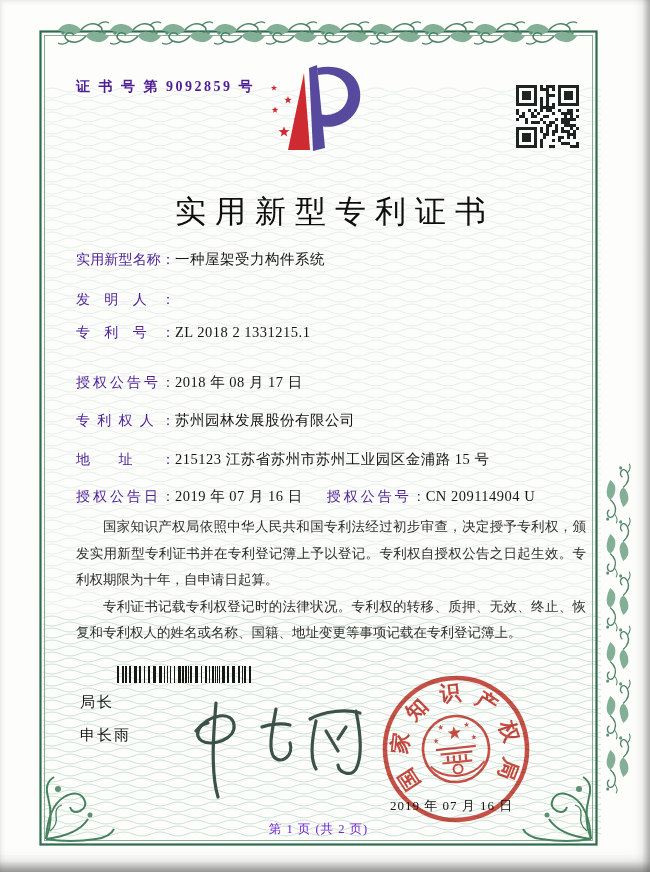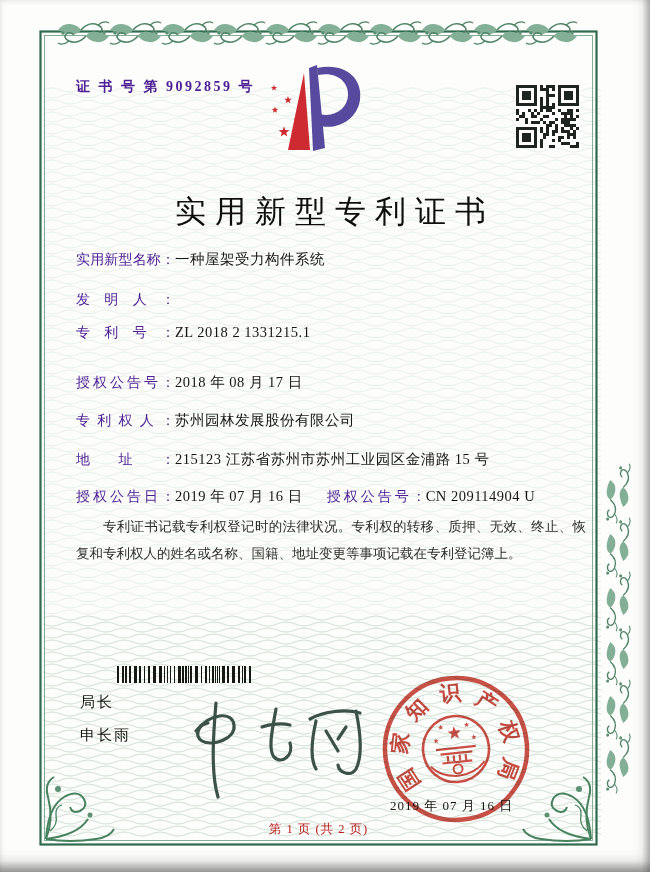--- a/index.html
+++ b/index.html
@@ -44,21 +44,21 @@
   #seal{left:371px;top:664px;width:170px;height:170px;mix-blend-mode:multiply;}
   .sealdate{
     position:absolute;left:390px;top:797px;font-size:13px;color:#161512;
     letter-spacing:1px;z-index:6;
   }
   .signer{position:absolute;left:80px;top:686px;font-size:15px;color:#14140f;}
   .signer div{line-height:33px;letter-spacing:2px;}
   #signature{left:158px;top:697px;width:212px;height:110px;}
   .pagefoot{
     position:absolute;left:40px;top:821px;width:557px;text-align:center;
-    font-size:12.5px;color:#b91c1c;letter-spacing:1px;
+    font-size:12.5px;color:#6d28d9;letter-spacing:1px;
   }
   .edge-r{position:absolute;right:0;top:0;width:8px;height:100%;
     background:linear-gradient(to right,rgba(0,0,0,0),rgba(40,40,40,.22));}
   .edge-b{position:absolute;left:0;bottom:0;width:100%;height:11px;
     background:linear-gradient(to bottom,rgba(0,0,0,0),rgba(40,40,40,.25));}
 </style>
 </head>
 <body>
 
 <div class="photo">
@@ -421,20 +421,21 @@
     <span class="fvalue">215123 江苏省苏州市苏州工业园区金浦路 15 号</span>
   </div>
   <div class="frow" style="top:487px">
     <span class="flabel">授权公告日：</span>
     <span class="fvalue">2019 年 07 月 16 日</span>
     <span class="flabel g2">授权公告号：</span>
     <span class="fvalue">CN 209114904 U</span>
   </div>
 
   <div class="paras">
+    <p>国家知识产权局依照中华人民共和国专利法经过初步审查，决定授予专利权，颁发实用新型专利证书并在专利登记簿上予以登记。专利权自授权公告之日起生效。专利权期限为十年，自申请日起算。</p>
     <p>专利证书记载专利权登记时的法律状况。专利权的转移、质押、无效、终止、恢复和专利权人的姓名或名称、国籍、地址变更等事项记载在专利登记簿上。</p>
   </div>
 
   <svg id="bars" class="layer" viewBox="0 0 134 17" preserveAspectRatio="none">
       <rect x="0" y="0" width="2" height="17" fill="#161814"></rect>
       <rect x="5" y="0" width="2" height="17" fill="#161814"></rect>
       <rect x="8" y="0" width="2" height="17" fill="#161814"></rect>
       <rect x="12" y="0" width="2" height="17" fill="#161814"></rect>
       <rect x="17" y="0" width="3" height="17" fill="#161814"></rect>
       <rect x="22" y="0" width="2" height="17" fill="#161814"></rect>

